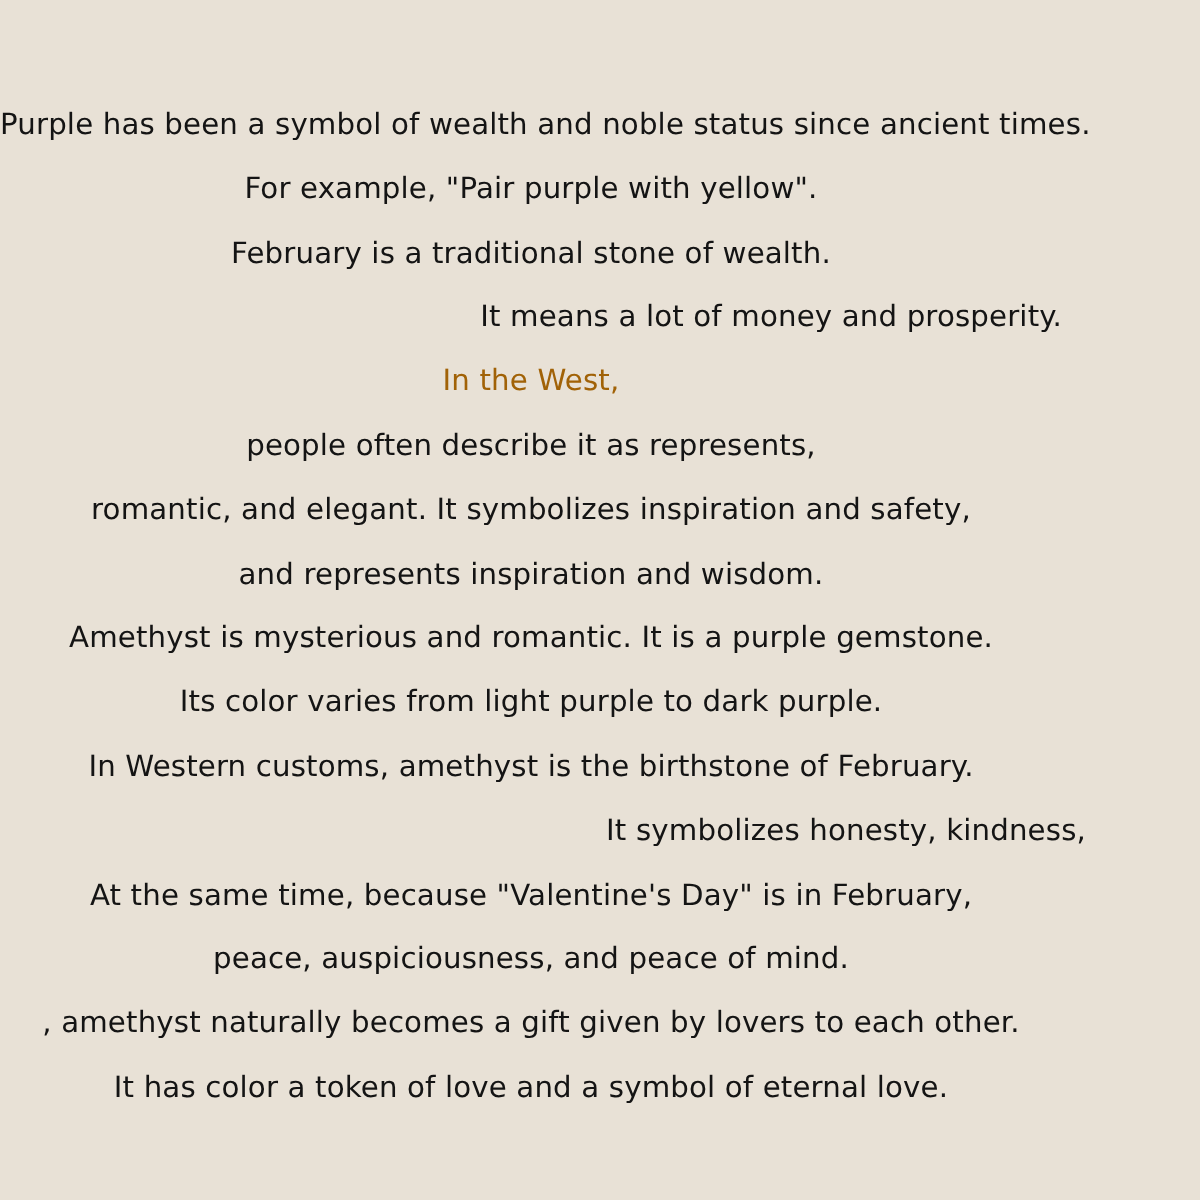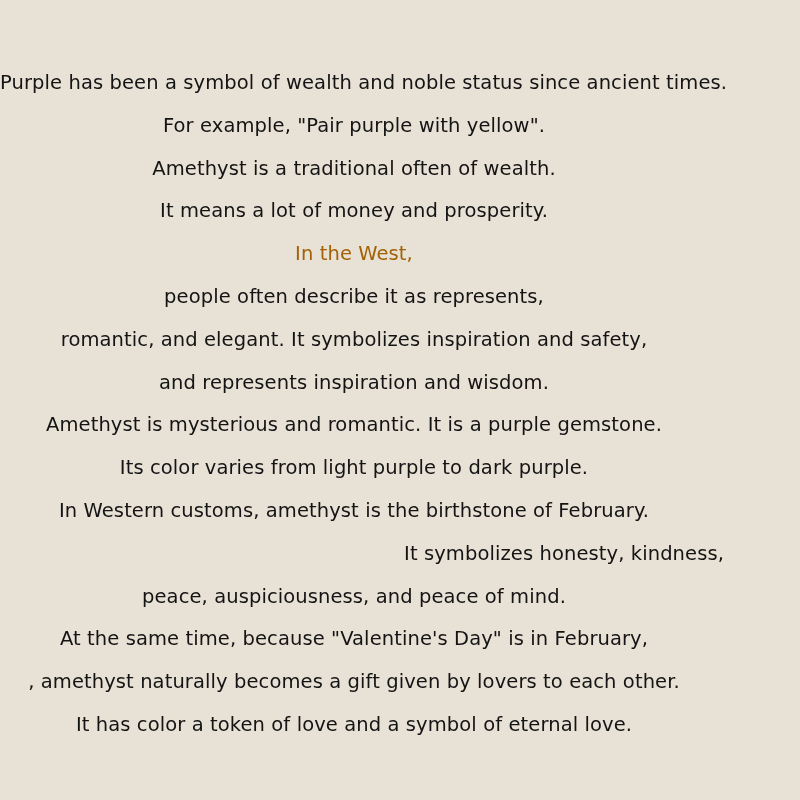--- a/index.html
+++ b/index.html
@@ -34,27 +34,27 @@
     letter-spacing: 0.1px;
     white-space: nowrap;
   }
 </style>
 </head>
 <body>
 
 <div id="page" style="background: rgb(232, 225, 214);">
   <span class="line" style="color: rgb(20, 20, 20); text-align: center;">Purple has been a symbol of wealth and noble status since ancient times.</span>
   <span class="line" style="color: rgb(20, 20, 20); text-align: center;">For example, "Pair purple with yellow".</span>
-  <span class="line" style="color: rgb(20, 20, 20); text-align: center;">Amethyst is a traditional often of wealth.</span>
-  <span class="line" style="color: rgb(20, 20, 20); text-align: center;">It means a lot of money and prosperity.</span>
+  <span class="line" style="color: rgb(20, 20, 20); text-align: center;">February is a traditional stone of wealth.</span>
+  <span class="line" style="color: rgb(20, 20, 20); text-align: right;">It means a lot of money and prosperity.</span>
   <span class="line" style="color: #a16207; ">In the West,</span>
   <span class="line" style="color: rgb(20, 20, 20); text-align: center;">people often describe it as represents,</span>
   <span class="line" style="color: rgb(20, 20, 20); text-align: center;">romantic, and elegant. It symbolizes inspiration and safety,</span>
   <span class="line" style="color: rgb(20, 20, 20); text-align: center;">and represents inspiration and wisdom.</span>
   <span class="line" style="color: rgb(20, 20, 20); text-align: center;">Amethyst is mysterious and romantic. It is a purple gemstone.</span>
   <span class="line" style="color: rgb(20, 20, 20); text-align: center;">Its color varies from light purple to dark purple.</span>
   <span class="line" style="color: rgb(20, 20, 20); text-align: center;">In Western customs, amethyst is the birthstone of February.</span>
   <span class="line" style="color: rgb(20, 20, 20); text-align: right; padding-left: 32px;">It symbolizes honesty, kindness,</span>
+  <span class="line" style="color: rgb(20, 20, 20); text-align: center;">At the same time, because "Valentine's Day" is in February,</span>
   <span class="line" style="color: rgb(20, 20, 20); text-align: center;">peace, auspiciousness, and peace of mind.</span>
-  <span class="line" style="color: rgb(20, 20, 20); text-align: center;">At the same time, because "Valentine's Day" is in February,</span>
   <span class="line" style="color: rgb(20, 20, 20); text-align: center;">, amethyst naturally becomes a gift given by lovers to each other.</span>
   <span class="line" style="color: rgb(20, 20, 20); text-align: center;">It has color a token of love and a symbol of eternal love.</span>
 </div>
 
 </body></html>

